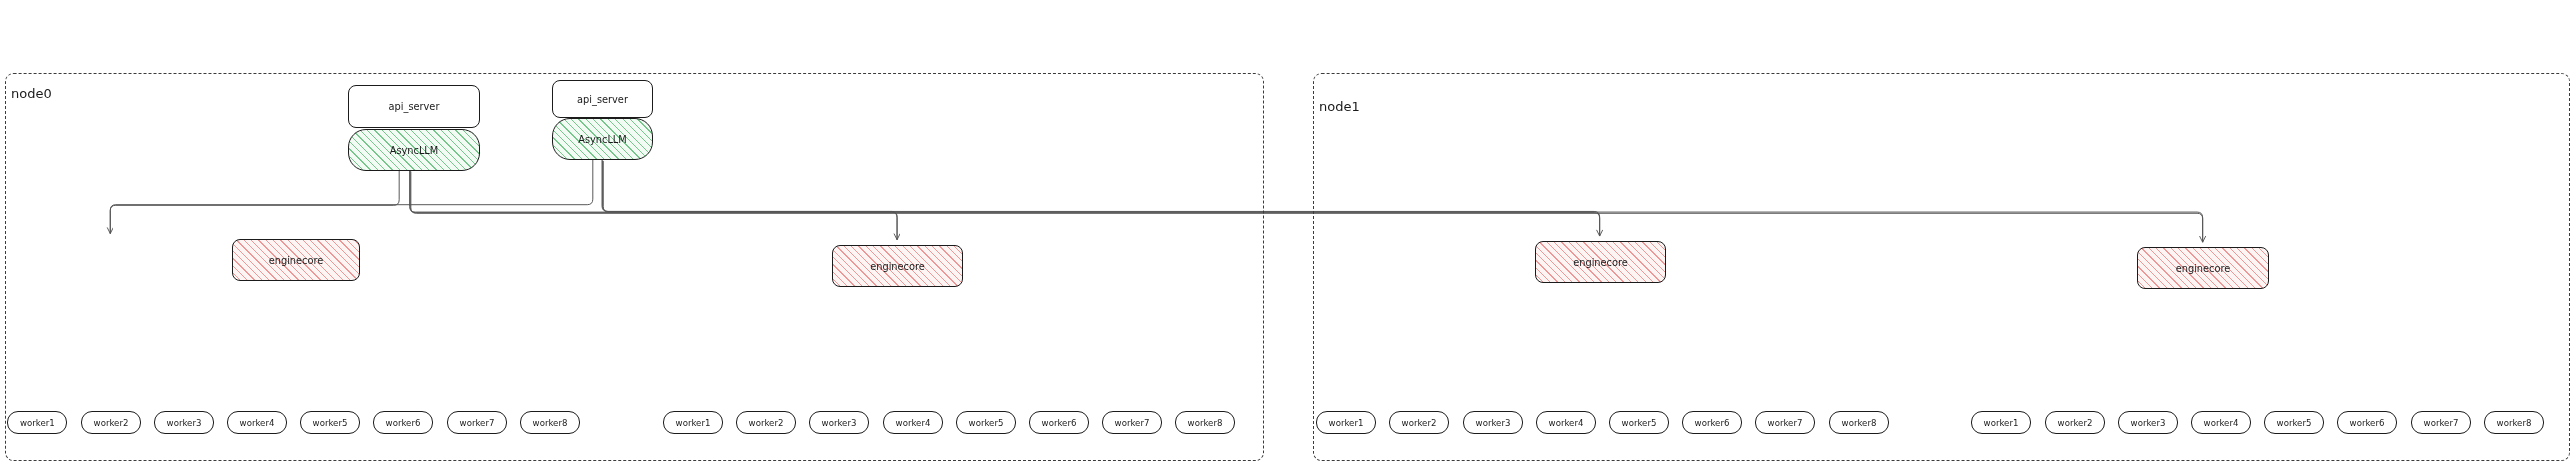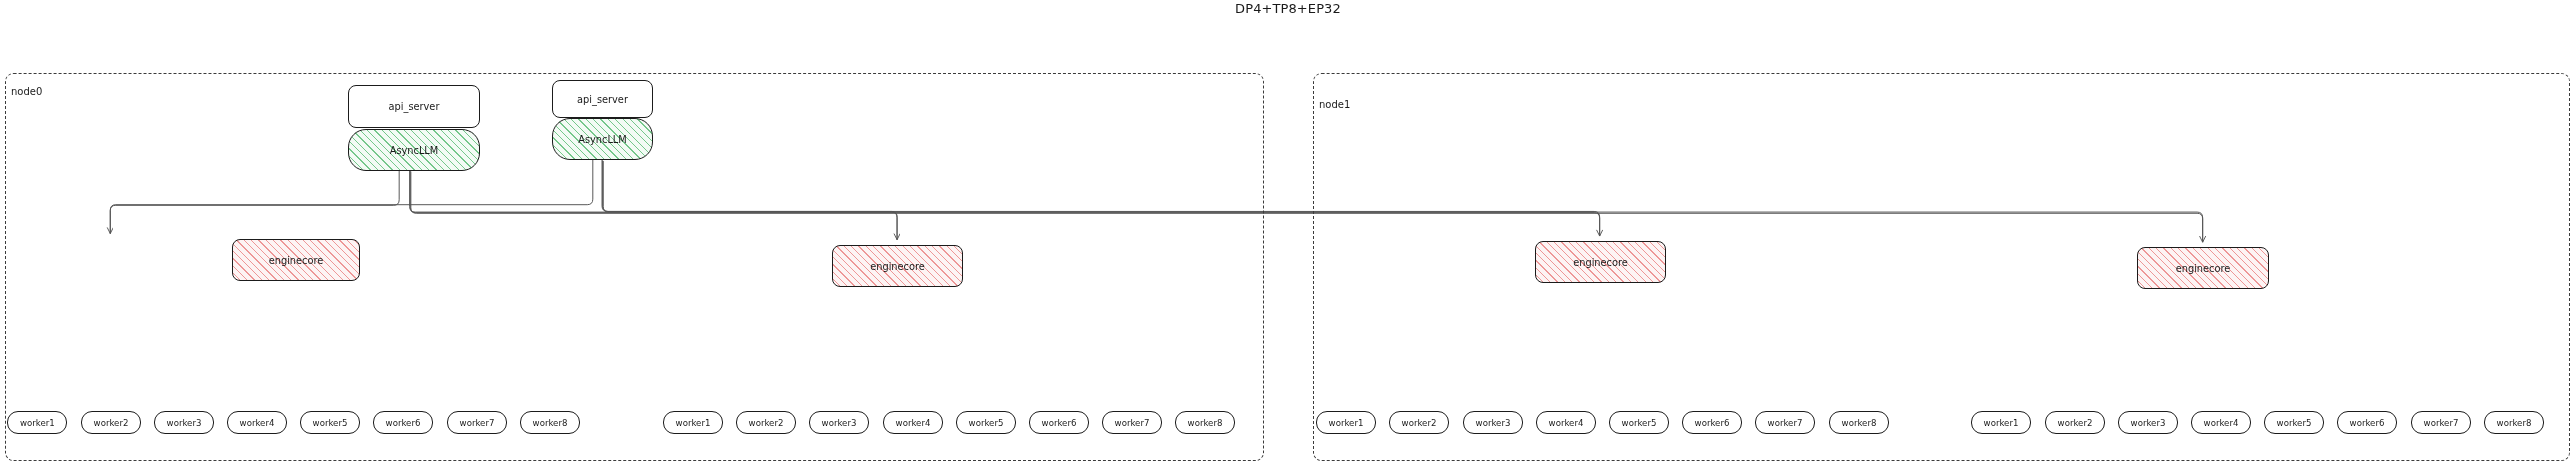--- a/index.html
+++ b/index.html
@@ -31,21 +31,21 @@
   
   .cluster {
     position: absolute;
     border: 1.2px dashed #3b3b3b;
     border-radius: 8.6px;
     background: transparent;
     box-sizing: border-box;
   }
   .cluster-label {
     position: absolute;
-    font-size: 10px;
+    font-size: 13px;
     color: #1a1a1a;
     white-space: nowrap;
     font-family: "DejaVu Sans", sans-serif;
   }
   
   .node {
     position: absolute;
     box-sizing: border-box;
     border: 1.2px solid #1b1b1b;
     border-radius: 7.4px;
@@ -101,21 +101,20 @@
     width: 2576px;
     height: 469px;
     pointer-events: none;
   }
 </style>
 </head>
 <body>
 
 <div id="canvas">
 
-  <div class="title">DP4+TP8+EP32</div>
 
   <svg id="edges" viewBox="0 0 4188 763" xmlns="http://www.w3.org/2000/svg">
     <defs>
       <marker id="arrowhead" markerWidth="14" markerHeight="14" refX="11" refY="5" orient="auto" markerUnits="userSpaceOnUse">
         <path d="M1,0 L11,5 L1,10" fill="none" stroke="#444444" stroke-width="1.4"></path>
       </marker>
     </defs>
     <g fill="none" stroke="#555555" stroke-width="1.6">
 
       <path d="M648,277 L648,325 Q648,334 639,334 L187,334 Q178,334 178,343 L178,380" marker-end="url(#arrowhead)"></path>

